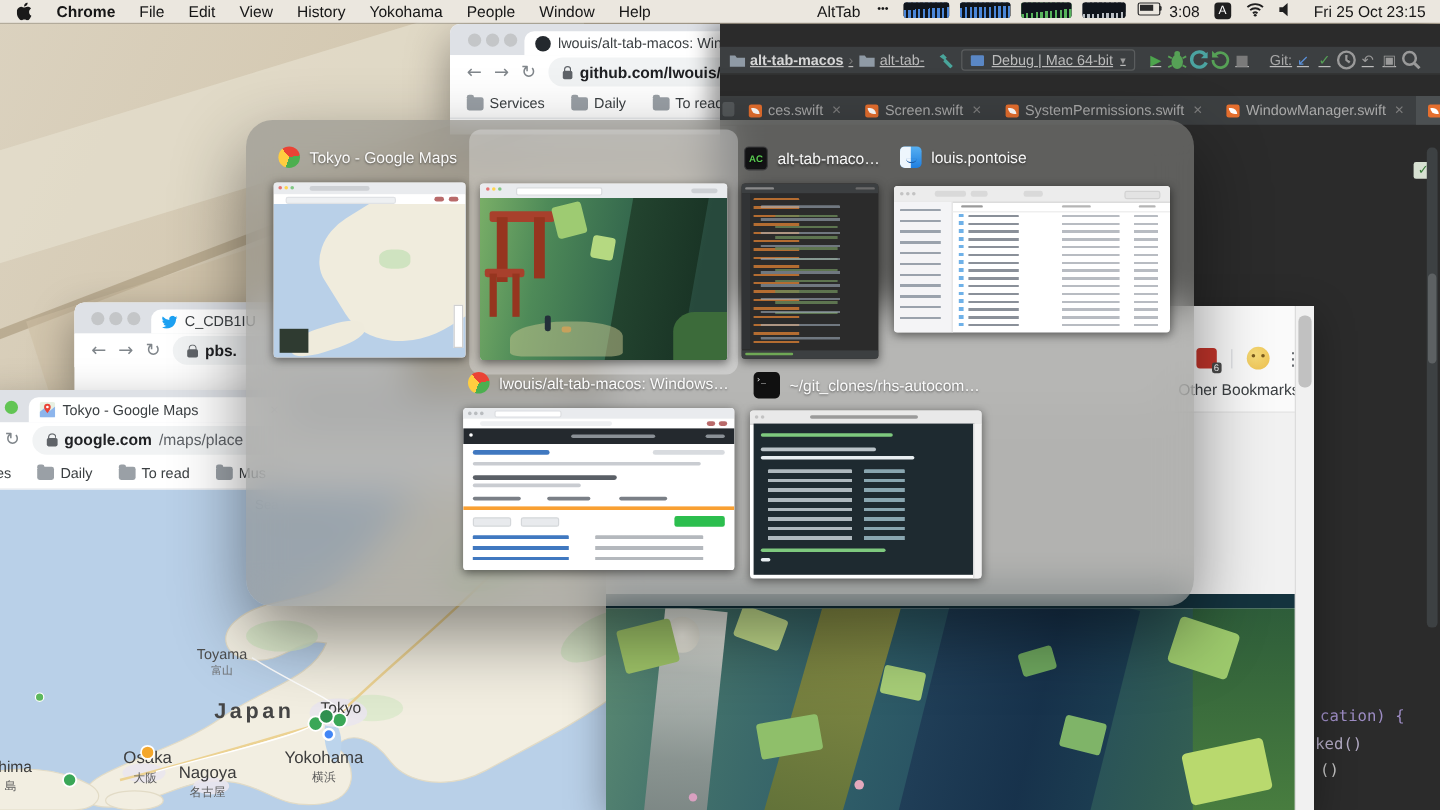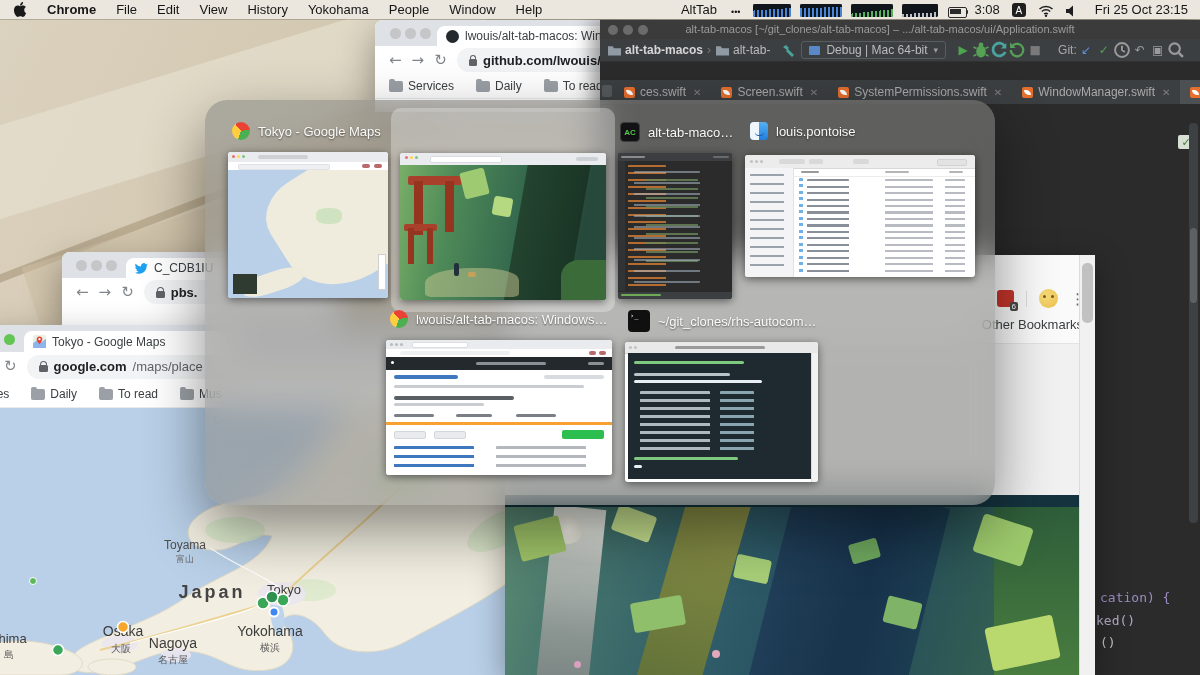--- a/index.html
+++ b/index.html
@@ -54,21 +54,21 @@
   .finder-ic{border-radius:4px;background:linear-gradient(180deg,#57b0f2,#1f7fe0);position:relative;overflow:hidden;}
   .finder-ic:before{content:"";position:absolute;left:0;top:0;bottom:0;width:50%;background:#eef6fd;}
   .finder-ic:after{content:"";position:absolute;left:25%;right:25%;bottom:22%;height:18%;
      border-bottom:1.5px solid #1d5da8;border-radius:0 0 8px 8px;}
   
   .codecol{position:absolute;border-radius:1px;}
   
   #menubar{position:absolute;left:0;top:0;right:0;height:19px;background:#ebe7df;z-index:60;
      display:flex;align-items:center;font-size:13px;color:#161616;box-shadow:0 1px 0 rgba(0,0,0,.18);}
   #menubar .mi{padding:0 10px;}
-  #menubar .right{margin-left:auto;display:flex;align-items:flex-end;}
+  #menubar .right{margin-left:auto;display:flex;align-items:flex-start;}
   .graph{height:13px;background:#10151c;border-radius:2px;position:relative;overflow:hidden;margin-left:9px;}
   .graph i{position:absolute;inset:0;}
   svg{display:block;}
 </style>
 </head>
 <body>
 
 <div class="abs" style="inset:0;background:linear-gradient(115deg,#dbd2bf 0%,#d2c6ae 28%,#d8cdbb 55%,#c8bca4 100%);z-index:0;overflow:hidden;">
   <div class="abs" style="left:-60px;top:60px;width:560px;height:90px;background:#e6dfce;opacity:.7;transform:rotate(-17deg);"></div>
   <div class="abs" style="left:-40px;top:190px;width:520px;height:8px;background:#b3a488;opacity:.8;transform:rotate(-21deg);"></div>
@@ -131,28 +131,22 @@
     <span class="navic">↻</span>
     <div class="pill" style="flex:1;border-radius:13px 0 0 13px;">
       <span class="lock"></span>
       <b>pbs.</b>
     </div>
   </div>
 </div>
 
 <div class="abs" style="left:600px;top:20px;width:600px;height:655px;background:#2b2b2b;z-index:4;box-shadow:-8px 0 18px rgba(0,0,0,.4);">
 
-  <div class="abs" style="left:0;right:0;top:0;height:19px;background:#3b3b3b;display:flex;align-items:center;">
-    <span class="tl" style="left:8px;top:5px;width:10px;height:10px;background:#6b6b6b;"></span>
-    <span class="tl" style="left:23px;top:5px;width:10px;height:10px;background:#6b6b6b;"></span>
-    <span class="tl" style="left:38px;top:5px;width:10px;height:10px;background:#6b6b6b;"></span>
-    <div class="abs" style="left:60px;width:440px;top:3px;font-size:11px;color:#9b9b9b;text-align:center;white-space:nowrap;overflow:hidden;">alt-tab-macos [~/git_clones/alt-tab-macos] – .../alt-tab-macos/ui/Application.swift</div>
-  </div>
-
-  <div class="abs" style="left:0;right:0;top:19px;height:22px;background:#3c3f41;border-bottom:1px solid #323232;display:flex;align-items:center;font-size:12px;color:#bbbbbb;">
+
+  <div class="abs" style="left:0;right:0;top:19px;height:22px;background:#3c3f41;border-bottom:1px solid #323232;display:flex;align-items:center;font-size:12px;color:#bbbbbb;text-decoration:underline;">
     <svg width="13" height="11" viewBox="0 0 14 11" style="margin-left:8px;">
         <path fill="#8f9aa5" d="M0 1h5l1.5 2H14v8H0z"></path>
       </svg>
     <b style="color:#d6d6d6;margin:0 4px 0 4px;">alt-tab-macos</b>
     <span style="color:#777;">›</span>
     <svg width="13" height="11" viewBox="0 0 14 11" style="margin-left:5px;">
         <path fill="#8f9aa5" d="M0 1h5l1.5 2H14v8H0z"></path>
       </svg>
     <span style="margin:0 6px 0 4px;">alt-tab-</span>
     <svg width="13" height="13" viewBox="0 0 13 13" style="margin:0 6px;">

